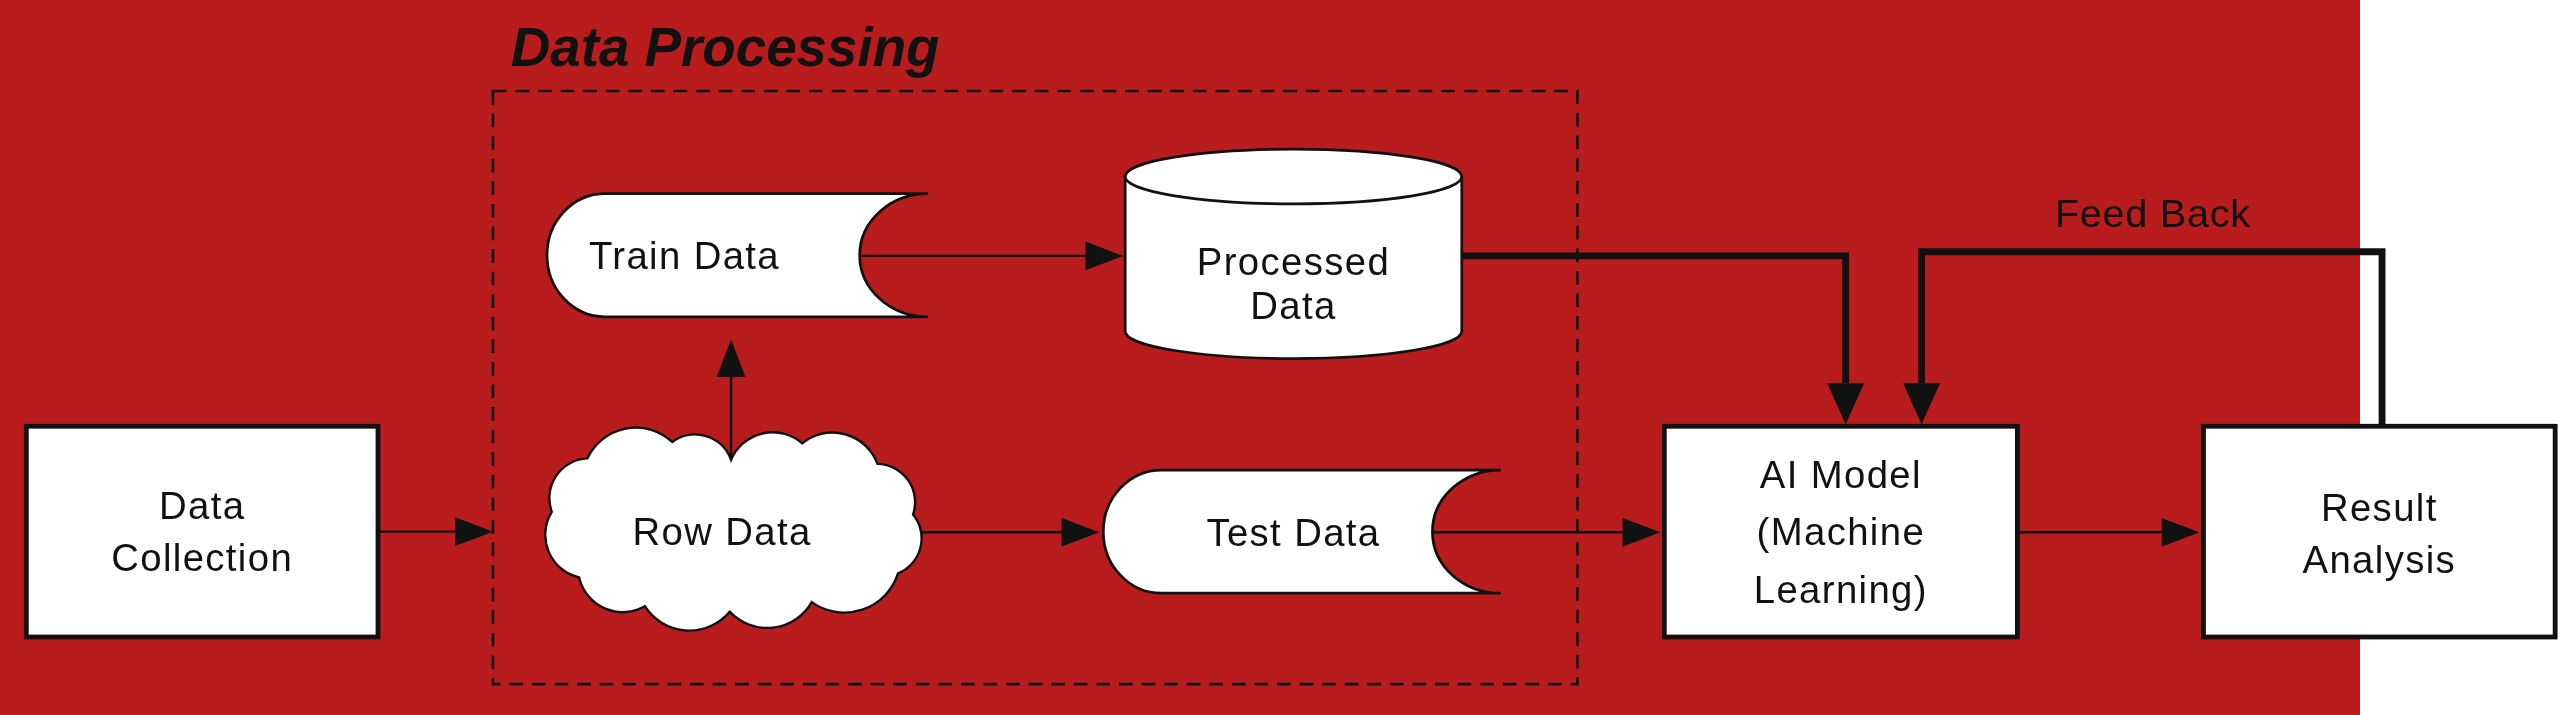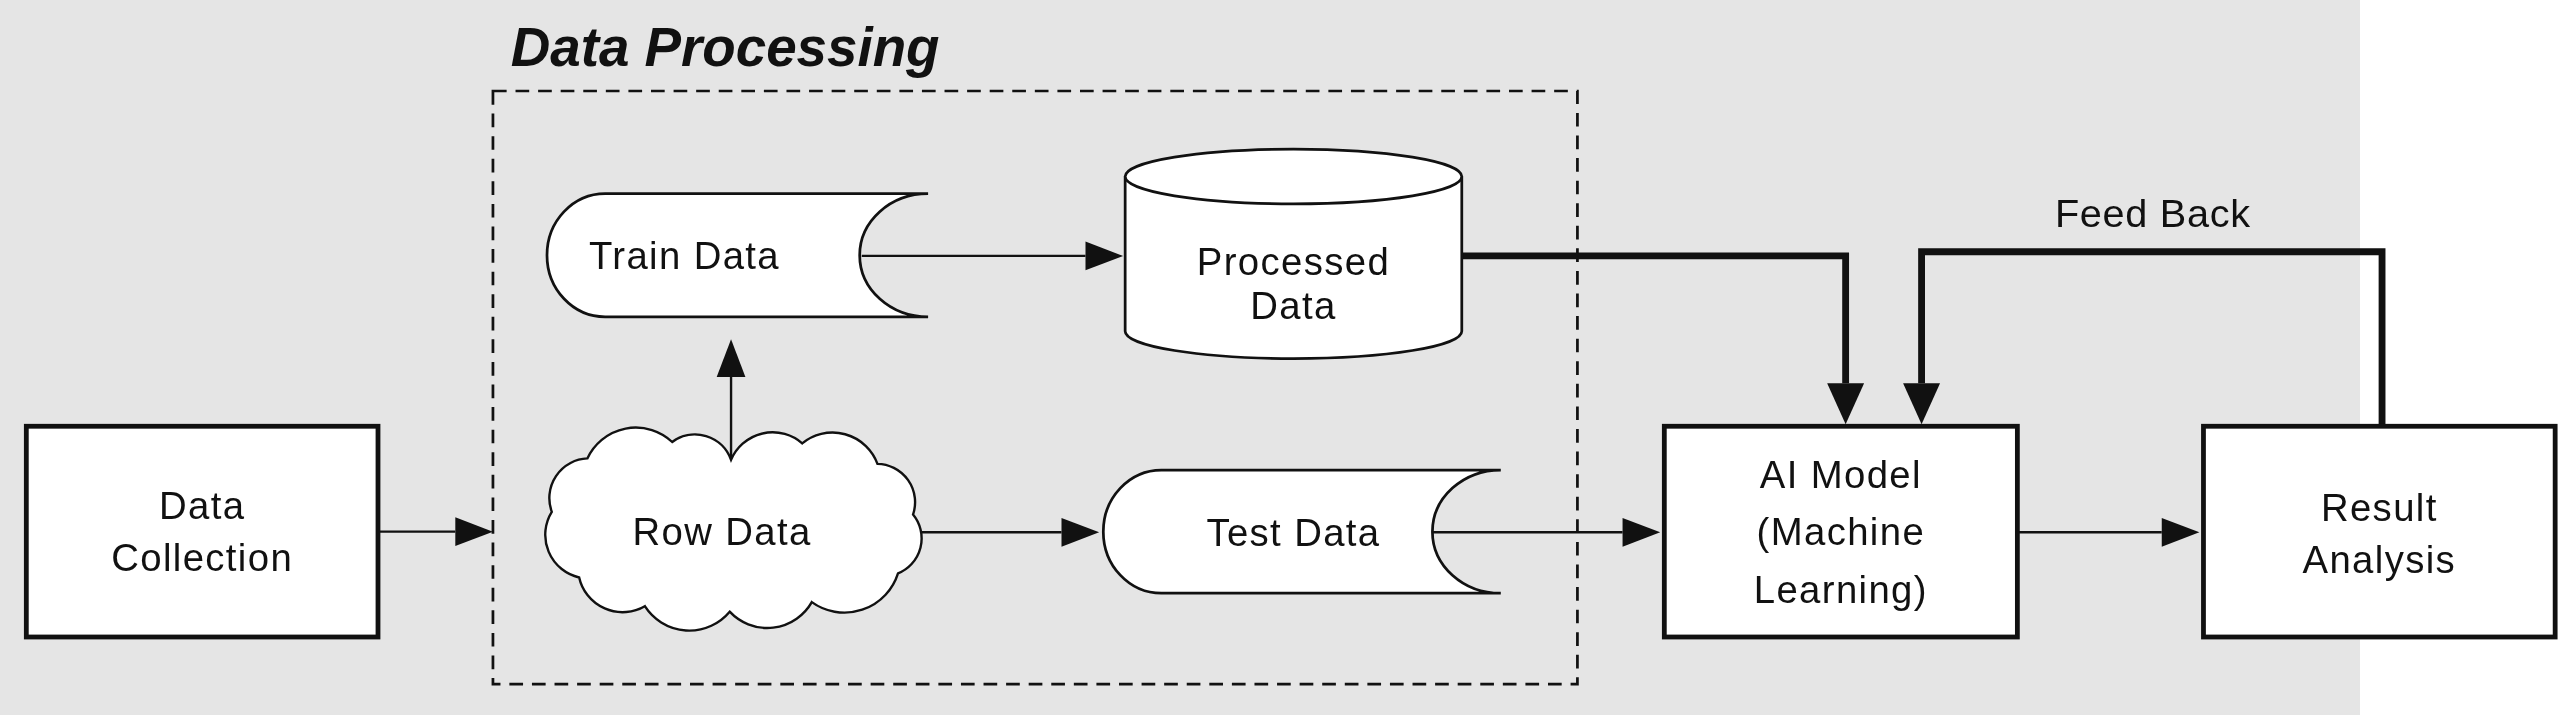--- a/index.html
+++ b/index.html
@@ -4,21 +4,21 @@
 <style>
   html, body {
     margin: 0;
     padding: 0;
     background: #ffffff;
   }
   .stage {
     position: relative;
     width: 2360px;
     height: 715px;
-    background: #e5e5e5;
+    background: #b91c1c;
     font-family: "Liberation Sans", "DejaVu Sans", sans-serif;
     text-align: right;
   }
   svg { display: block; }
   .shape {
     fill: #ffffff;
     stroke: #111111;
   }
   .node-box   { stroke-width: 7; }
   .thin-shape { stroke-width: 4; }

